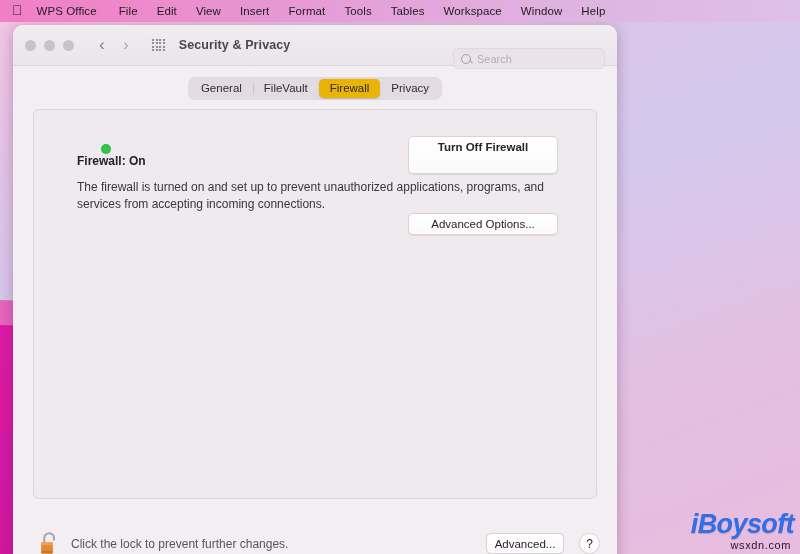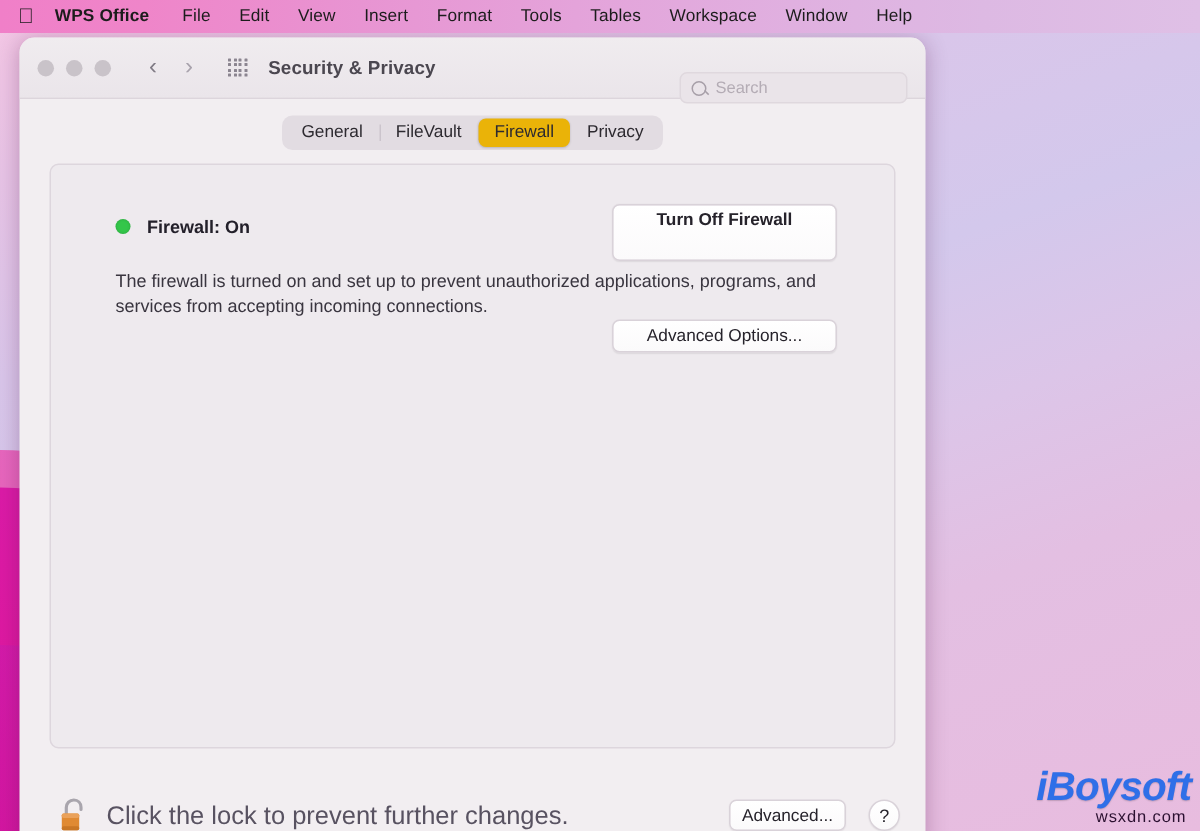--- a/index.html
+++ b/index.html
@@ -66,21 +66,21 @@
     margin-top: -2px;
   }
   .menu-item {
     font-size: 11.5px;
     color: #1c1c1c;
     margin-right: 19px;
     white-space: nowrap;
     letter-spacing: 0.1px;
   }
   .menu-item.app {
-    font-weight: bold;
+    font-weight: normal;
     margin-right: 22px;
   }
 
   
   #prefs-window {
     position: absolute;
     left: 13px;
     top: 25px;
     width: 604px;
     height: 540px;
@@ -231,20 +231,21 @@
     border-radius: 6px;
     box-sizing: border-box;
     position: relative;
   }
   #status-row {
     position: absolute;
     left: 43px;
     top: 34px;
     display: flex;
     align-items: center;
+    flex-direction: column;
   }
   #status-dot {
     width: 10px;
     height: 10px;
     border-radius: 50%;
     background: #34c64a;
     box-shadow: inset 0 0 2px rgba(0,0,0,0.18);
     margin-right: 11px;
   }
   #status-text {
@@ -304,21 +305,21 @@
   }
   #lock-icon {
     position: relative;
     width: 22px;
     height: 26px;
     flex: none;
     margin-left: 5px;
     margin-right: 11px;
   }
   #lock-caption {
-    font-size: 17px;
+    font-size: 12px;
     color: #585261;
   }
   #advanced-btn {
     position: absolute;
     right: 53px;
     width: 78px;
     height: 21px;
     line-height: 20px;
   }
   #help-btn {

